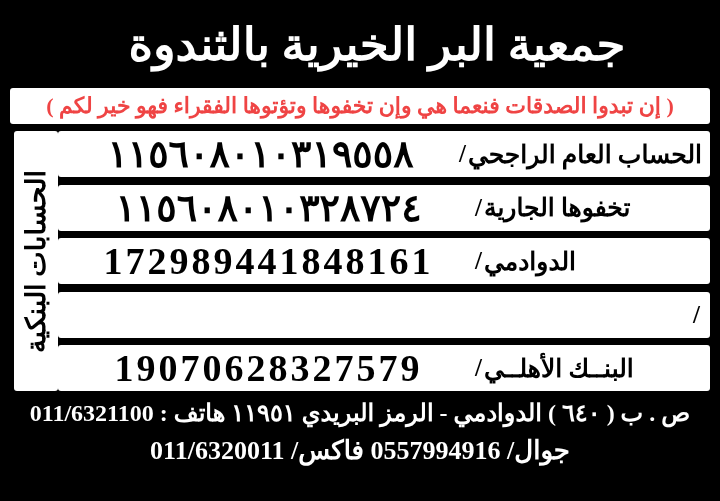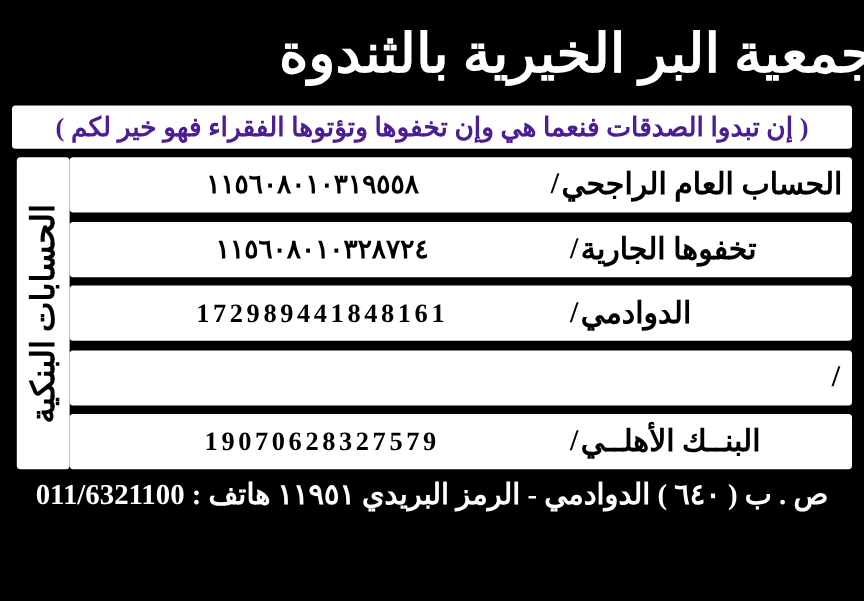--- a/index.html
+++ b/index.html
@@ -18,38 +18,39 @@
     color: #ffffff;
     overflow: hidden;
     box-sizing: border-box;
   }
 
   
   .header {
     height: 86px;
     display: flex;
     align-items: center;
+    justify-content: center;
     padding-top: 4px;
     box-sizing: border-box;
     margin-left: 33px;
   }
   .header-title {
     font-size: 45px;
     font-weight: bold;
     letter-spacing: 0px;
     white-space: nowrap;
     line-height: 1;
     transform: scaleX(1.04);
   }
 
   
   .verse-band {
     margin: 2px 10px 0 10px;
     background: #ffffff;
-    color: #4c1d95;
+    color: #ef4444;
     border-radius: 3px;
     height: 36px;
     display: flex;
     align-items: center;
     justify-content: center;
     box-sizing: border-box;
   }
   .verse-text {
     font-size: 22px;
     font-weight: bold;
@@ -111,21 +112,21 @@
     min-width: 218px;
     letter-spacing: 0px;
   }
   .acct-sep {
     font-size: 25px;
     font-weight: bold;
     padding: 0 2px;
   }
   .acct-number {
     flex: 1;
-    font-size: 22px;
+    font-size: 38px;
     font-weight: bold;
     text-align: center;
     letter-spacing: 3px;
     direction: ltr;
     white-space: nowrap;
     font-family: "Liberation Serif", "DejaVu Serif", serif;
   }
 
   
   .footer {
@@ -191,15 +192,16 @@
     </div>
 
     <div class="side-label">
       <div class="side-label-text">الحسابات البنكية</div>
     </div>
 
   </div>
 
   <div class="footer">
     <div class="footer-line">ص . ب ( ٦٤٠ ) الدوادمي - الرمز البريدي ١١٩٥١  هاتف : 011/6321100</div>
+    <div class="footer-line line2">جوال/ 0557994916   فاكس/ 011/6320011</div>
   </div>
 
 </div>
 
 </body></html>

